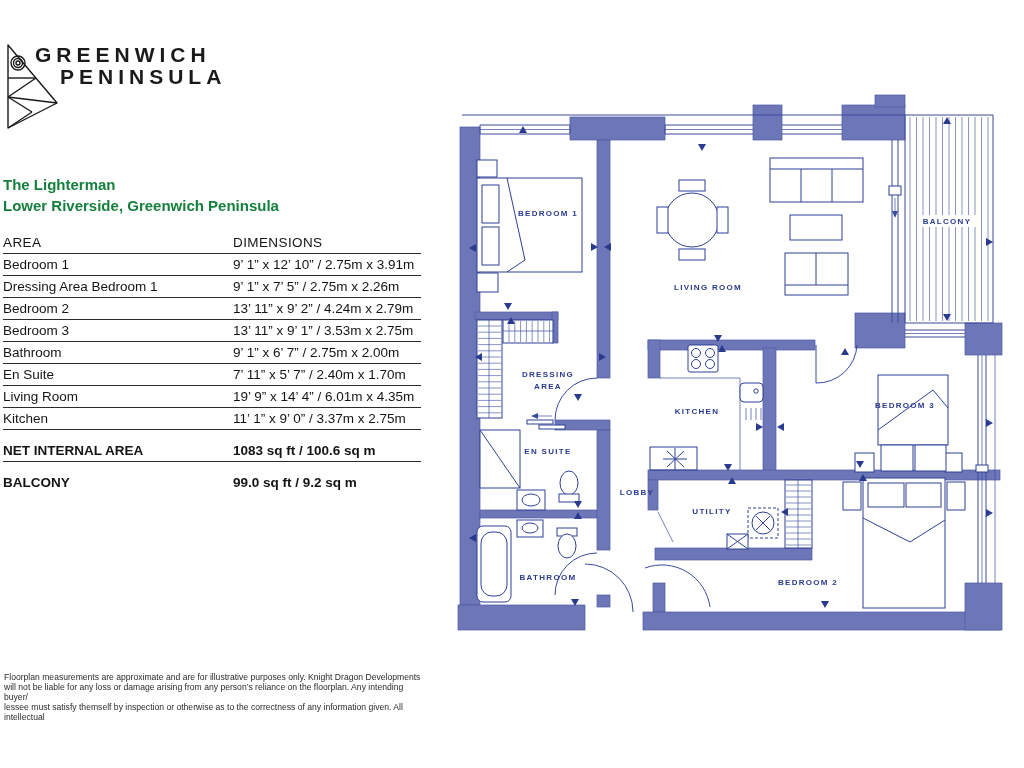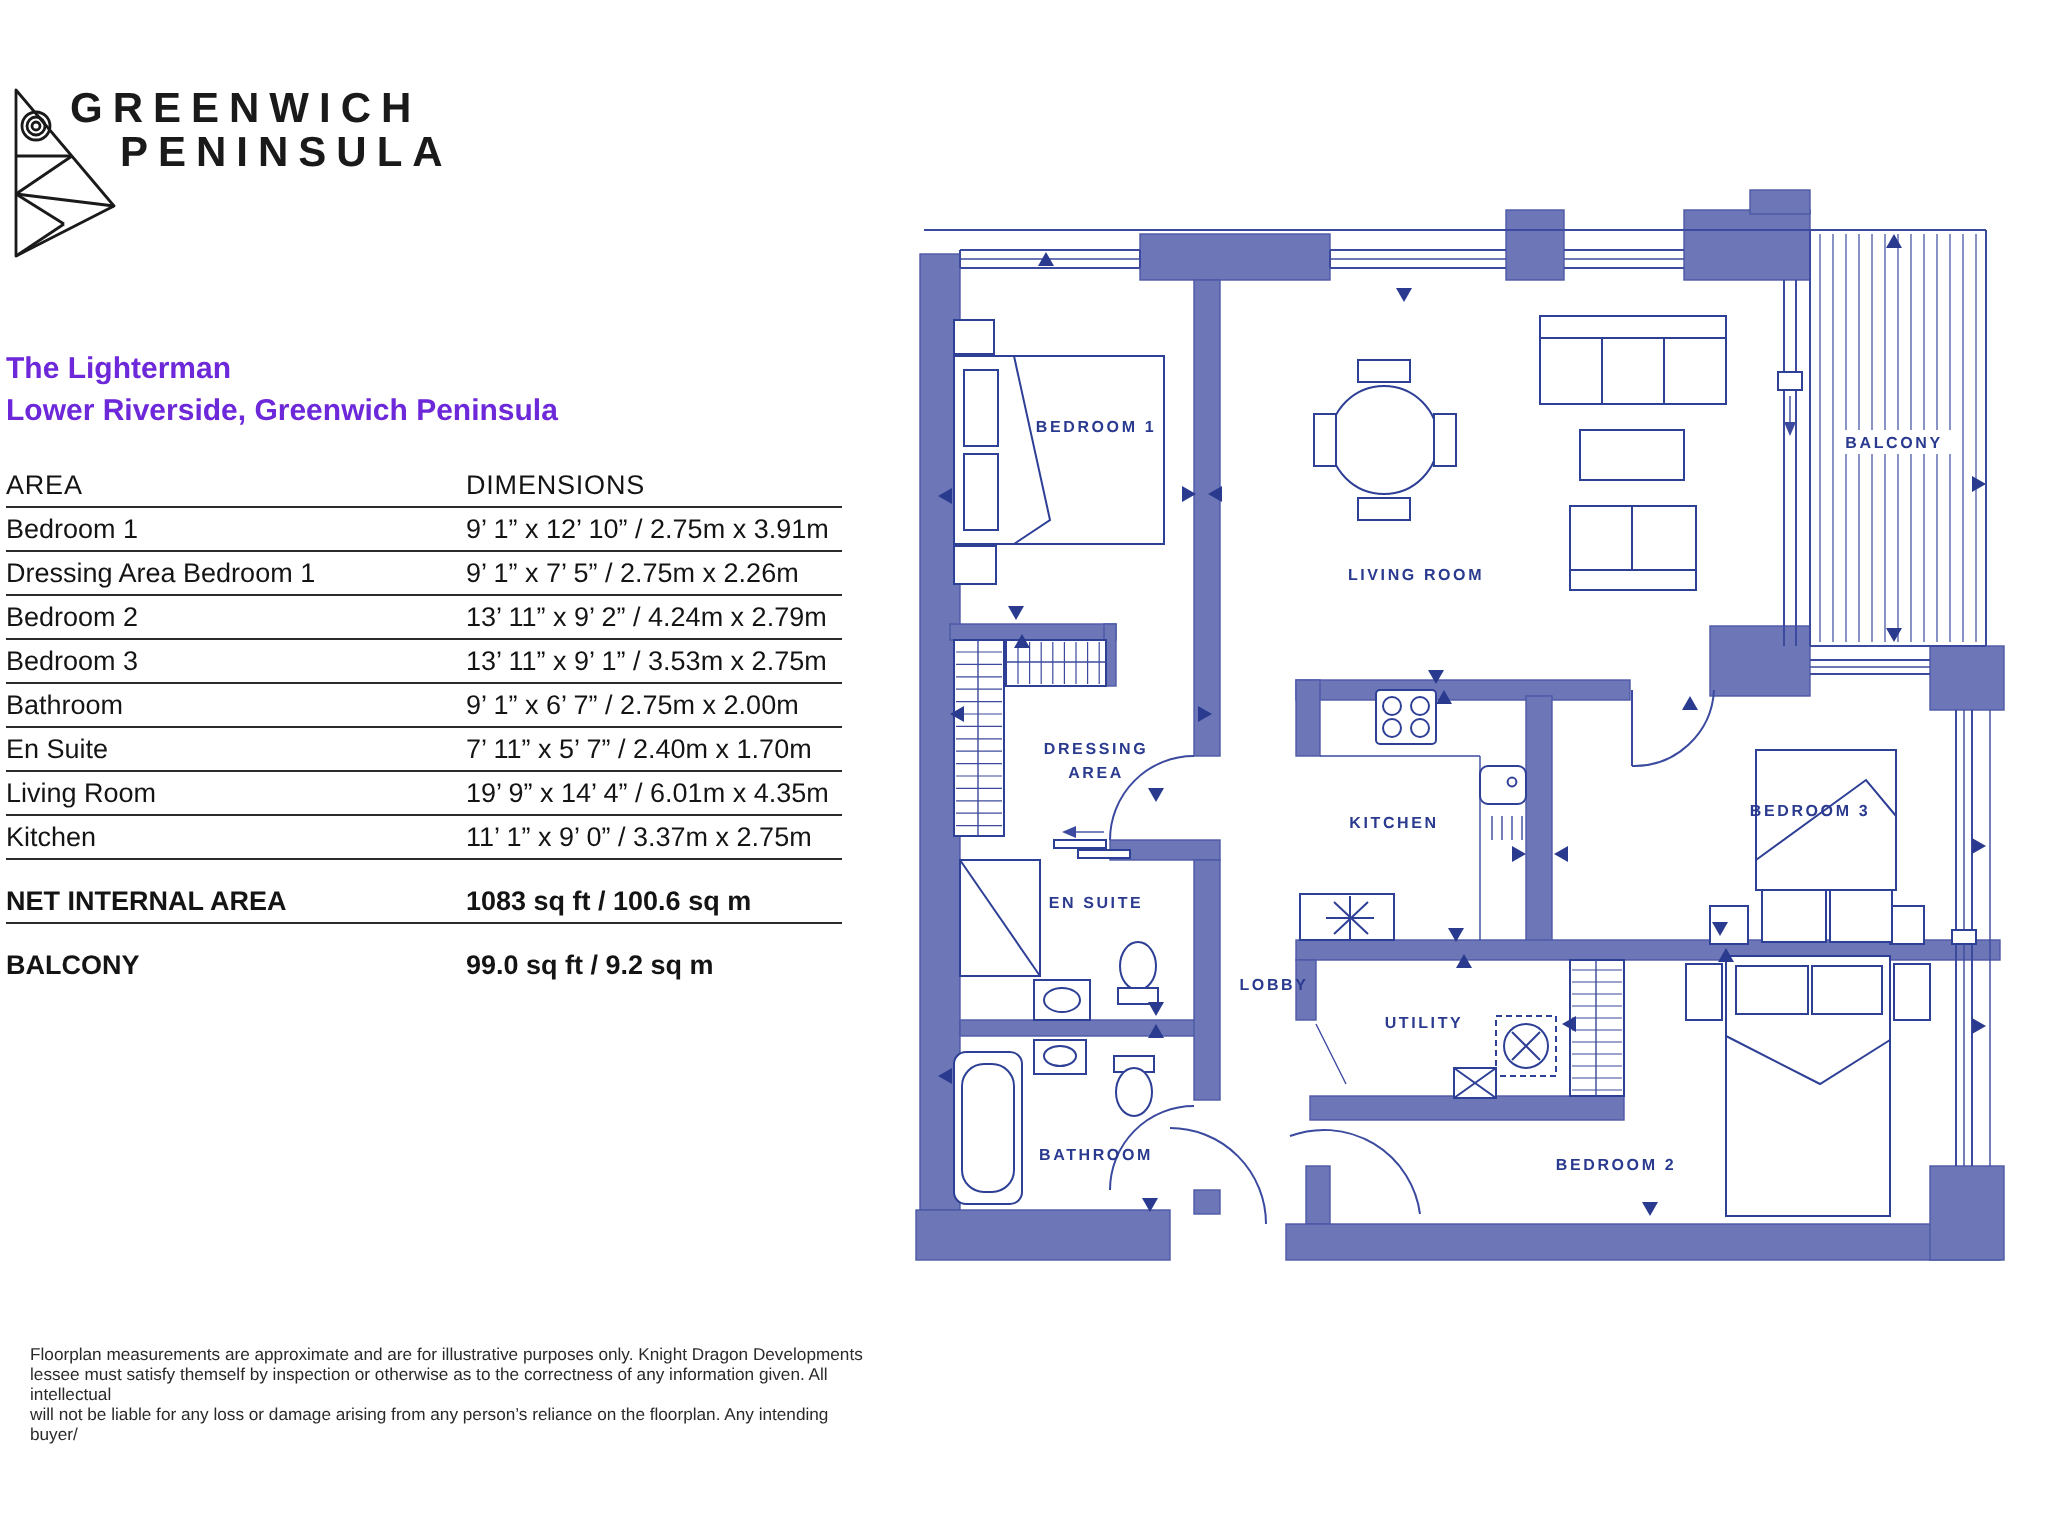--- a/index.html
+++ b/index.html
@@ -7,33 +7,33 @@
        font-family:"Liberation Sans", sans-serif;color:#111;}
   .abs{position:absolute;}
 
   
   #logo-mark{left:4px;top:40px;}
   #logo-text{left:35px;top:44px;font-weight:bold;font-size:21px;letter-spacing:5px;
              color:#1a1a1a;line-height:22px;}
   #logo-text .l2{margin-left:25px;}
 
   
-  #title-block{left:3px;top:174px;font-size:15px;font-weight:bold;line-height:21px;color:#6d28d9;}
+  #title-block{left:3px;top:174px;font-size:15px;font-weight:bold;line-height:21px;color:#15803d;}
 
   
   #area-table{left:3px;top:232px;width:418px;font-size:13.5px;color:#141414;}
   .t-row{display:flex;align-items:center;height:21px;border-bottom:1px solid #2b2b2b;}
   .t-row:last-child{border-bottom:none;}
   .t-row .c1{width:230px;}
   .t-row .c2{flex:1;}
   .t-row.hdr{letter-spacing:.4px;}
   .t-row.bold{font-weight:bold;margin-top:10px;}
 
   
-  #disclaimer{left:15px;top:672px;font-size:8.6px;line-height:10px;color:#2a2a2a;width:420px;}
+  #disclaimer{left:4px;top:672px;font-size:8.6px;line-height:10px;color:#2a2a2a;width:420px;}
 
   
   #plan{left:455px;top:90px;}
   .wall{fill:var(--wall);stroke:var(--wline);stroke-width:.7;}
   .thin{stroke:var(--line);stroke-width:1;fill:none;}
   .thin2{stroke:var(--line);stroke-width:.7;fill:none;}
   .furn{stroke:var(--furn);stroke-width:1;fill:#fff;}
   .furnl{stroke:var(--furn);stroke-width:1;fill:none;}
   .dash{stroke-dasharray:3 2;}
   #stripes line{stroke:var(--line);stroke-width:.6;}
@@ -348,15 +348,15 @@
     <text class="rlabel" x="242" y="324">KITCHEN</text>
     <text class="rlabel" x="257" y="424">UTILITY</text>
     <text class="rlabel" x="93" y="490">BATHROOM</text>
     <text class="rlabel" x="450" y="318">BEDROOM 3</text>
     <text class="rlabel" x="353" y="495">BEDROOM 2</text>
   </g>
 </svg>
 
 <div id="disclaimer" class="abs">
   <div>Floorplan measurements are approximate and are for illustrative purposes only. Knight Dragon Developments</div>
+  <div>will not be liable for any loss or damage arising from any person’s reliance on the floorplan. Any intending buyer/</div>
   <div>lessee must satisfy themself by inspection or otherwise as to the correctness of any information given. All intellectual</div>
-  <div>will not be liable for any loss or damage arising from any person’s reliance on the floorplan. Any intending buyer/</div>
 </div>
 
 </body></html>

